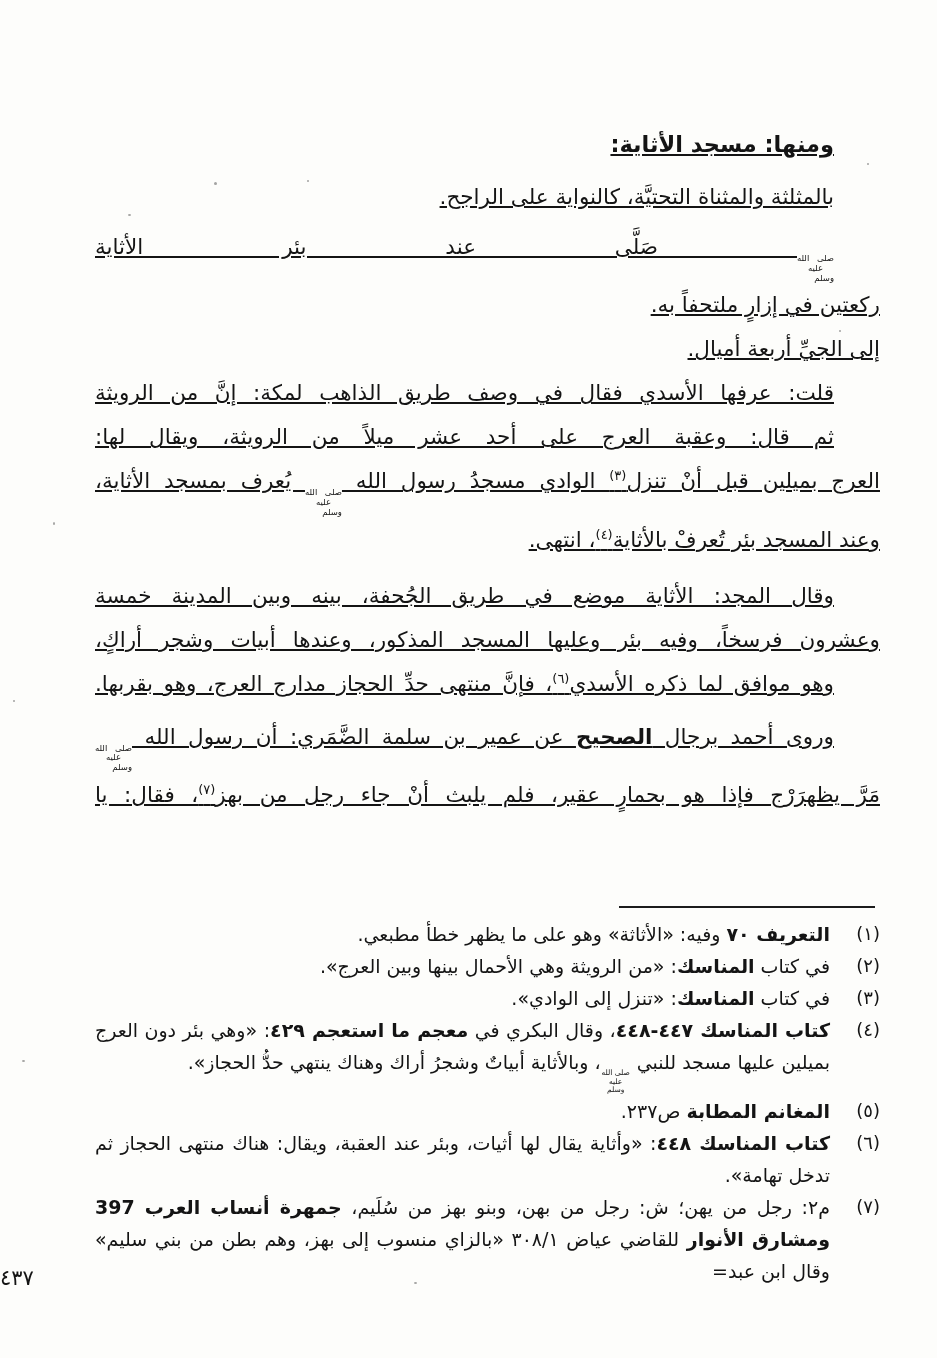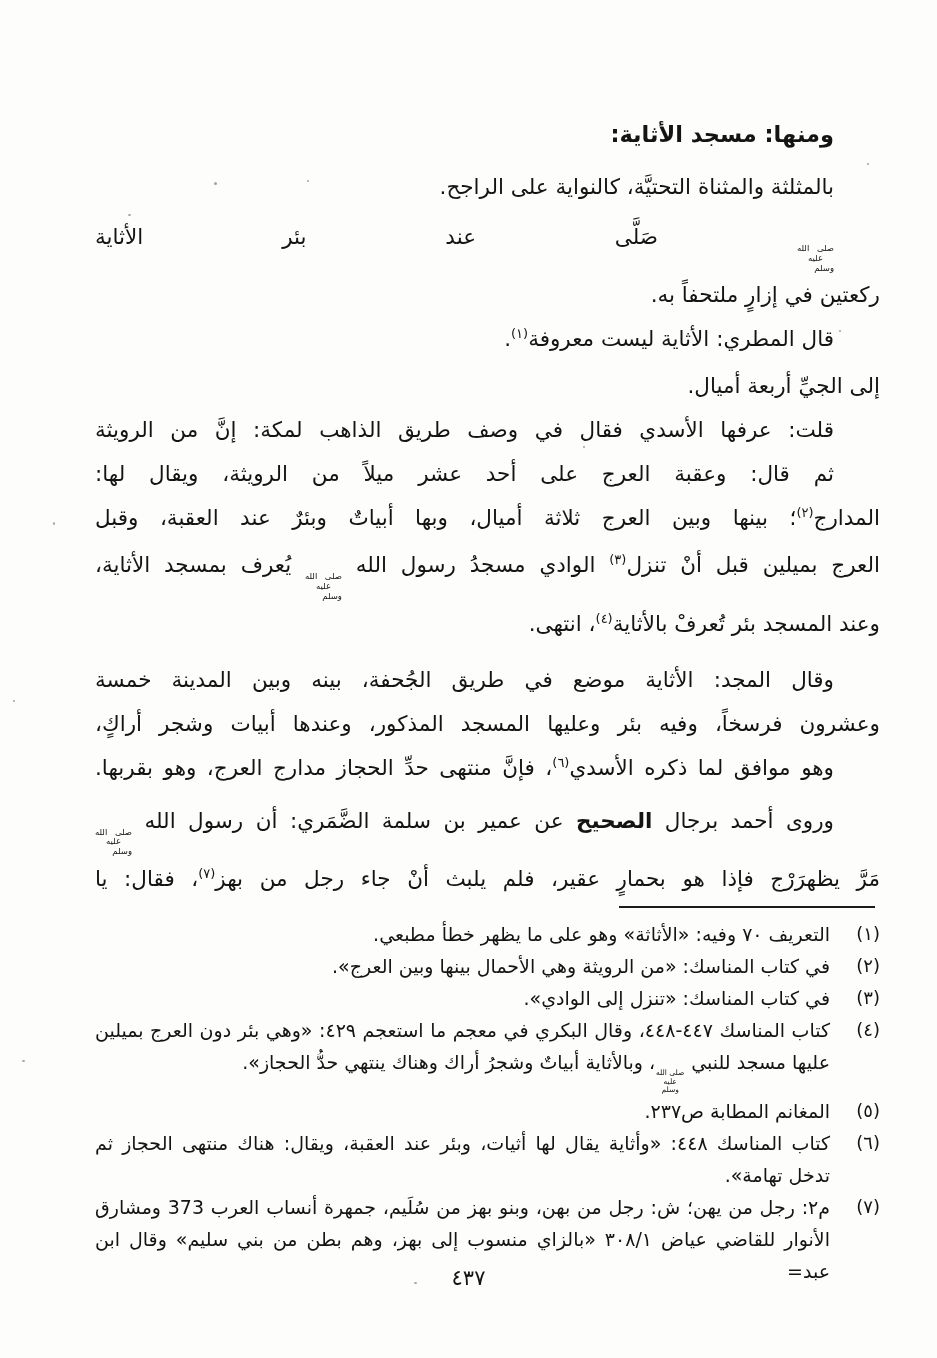--- a/index.html
+++ b/index.html
@@ -7,22 +7,23 @@
     width:937px;height:1358px;position:relative;
     background:#fdfdfb;
     font-family:"DejaVu Sans",sans-serif;
     color:#141414;
     overflow:hidden;
     direction:rtl;
   }
   .page{position:absolute;inset:0;}
   
   .main-text{
-    position:absolute;top:112px;right:57px;width:785px;
+    position:absolute;top:122px;right:57px;width:785px;
     font-size:21.5px;
+    text-decoration:underline;
   }
   .line{line-height:44px;white-space:normal;}
   .line.just{text-align:justify;text-align-last:justify;}
   .line.endline{text-align:start;}
   .line.indent{padding-right:46px;}
   .line.head{font-weight:bold;margin-bottom:9px;font-size:22.5px;}
   .line.gap-b{margin-top:9px;}
   .line.gap-s{margin-top:6px;}
   .bold{font-weight:bold;}
   .fnref{font-size:13px;position:relative;top:-8px;letter-spacing:0;}
@@ -43,25 +44,25 @@
     font-size:19px;
   }
   .footnote{display:flex;align-items:flex-start;}
   .fn-marker{
     flex:0 0 50px;line-height:32px;text-align:start;font-size:18px;
   }
   .fn-body{
     flex:1 1 auto;line-height:32px;text-align:justify;
   }
   .fn-body .saw{width:30px;font-size:7.5px;vertical-align:-6px;}
-  .fn-body .bold{font-weight:normal;margin-top:12px;}
+  .fn-body .bold{font-weight:bold;margin-top:12px;}
   
   .page-number{
     position:absolute;top:1266px;left:0;width:100%;
-    text-align:center;font-size:21px;letter-spacing:2px;
+    text-align:left;font-size:21px;letter-spacing:2px;
   }
   
   .speck{position:absolute;background:#5a5a5a;border-radius:50%;opacity:.55;}
 </style>
 </head>
 <body>
 
 <div class="page">
 
   <div>
@@ -78,25 +79,23 @@
   </div>
 
   <div class="main-text">
       <div class="line head indent endline"><span class="bold">ومنها: مسجد الأثاية:</span></div>
       <div class="line indent endline"><span>بالمثلثة والمثناة التحتيَّة، كالنواية على الراجح.</span></div>
       <div class="line indent gap-s just"><span class="saw">
           <span class="saw-line">صلى الله</span>
           <span class="saw-line">عليه وسلم</span>
         </span><span> صَلَّى عند بئر الأثاية</span></div>
       <div class="line endline"><span>ركعتين في إزارٍ ملتحفاً به.</span></div>
-      <div class="line indent endline"><span>قال المطري: الأثاية ليست معروفة</span><span class="fnref">(١)</span><span>.</span></div>
       <div class="line endline"><span>إلى الجيِّ أربعة أميال.</span></div>
       <div class="line indent just"><span>قلت: عرفها الأسدي فقال في وصف طريق الذاهب لمكة: إنَّ من الرويثة</span></div>
       <div class="line indent just"><span>ثم قال: وعقبة العرج على أحد عشر ميلاً من الرويثة، ويقال لها:</span></div>
-      <div class="line just"><span>المدارج</span><span class="fnref">(٢)</span><span>؛ بينها وبين العرج ثلاثة أميال، وبها أبياتٌ وبئرٌ عند العقبة، وقبل</span></div>
       <div class="line just"><span>العرج بميلين قبل أنْ تنزل</span><span class="fnref">(٣)</span><span> الوادي مسجدُ رسول الله </span><span class="saw">
           <span class="saw-line">صلى الله</span>
           <span class="saw-line">عليه وسلم</span>
         </span><span> يُعرف بمسجد الأثاية،</span></div>
       <div class="line endline"><span>وعند المسجد بئر تُعرفْ بالأثاية</span><span class="fnref">(٤)</span><span>، انتهى.</span></div>
       <div class="line indent gap-b just"><span>وقال المجد: الأثاية موضع في طريق الجُحفة، بينه وبين المدينة خمسة</span></div>
       <div class="line just"><span>وعشرون فرسخاً، وفيه بئر وعليها المسجد المذكور، وعندها أبيات وشجر أراكٍ،</span></div>
       <div class="line indent just"><span>وهو موافق لما ذكره الأسدي</span><span class="fnref">(٦)</span><span>، فإنَّ منتهى حدِّ الحجاز مدارج العرج، وهو بقربها.</span></div>
       <div class="line indent gap-s just"><span>وروى أحمد برجال </span><span class="bold">الصحيح</span><span> عن عمير بن سلمة الضَّمَري: أن رسول الله </span><span class="saw">
           <span class="saw-line">صلى الله</span>
@@ -130,19 +129,19 @@
       <div class="footnote">
         <span class="fn-marker">(٥)</span>
         <div class="fn-body"><span class="bold">المغانم المطابة</span><span> ص٢٣٧.</span></div>
       </div>
       <div class="footnote">
         <span class="fn-marker">(٦)</span>
         <div class="fn-body"><span class="bold">كتاب المناسك ٤٤٨</span><span>: «وأثاية يقال لها أثيات، وبئر عند العقبة، ويقال: هناك منتهى الحجاز ثم تدخل تهامة».</span></div>
       </div>
       <div class="footnote">
         <span class="fn-marker">(٧)</span>
-        <div class="fn-body"><span>م٢: رجل من يهن؛ ش: رجل من بهن، وبنو بهز من سُلَيم، </span><span class="bold">جمهرة أنساب العرب 373</span><span> </span><span class="bold">ومشارق الأنوار</span><span> للقاضي عياض ٣٠٨/١ «بالزاي منسوب إلى بهز، وهم بطن من بني سليم» وقال ابن عبد=</span></div>
+        <div class="fn-body"><span>م٢: رجل من يهن؛ ش: رجل من بهن، وبنو بهز من سُلَيم، </span><span class="bold">جمهرة أنساب العرب 397</span><span> </span><span class="bold">ومشارق الأنوار</span><span> للقاضي عياض ٣٠٨/١ «بالزاي منسوب إلى بهز، وهم بطن من بني سليم» وقال ابن عبد=</span></div>
       </div>
     </div>
 
   <div class="page-number">٤٣٧</div>
 
 </div>
 
 </body></html>

